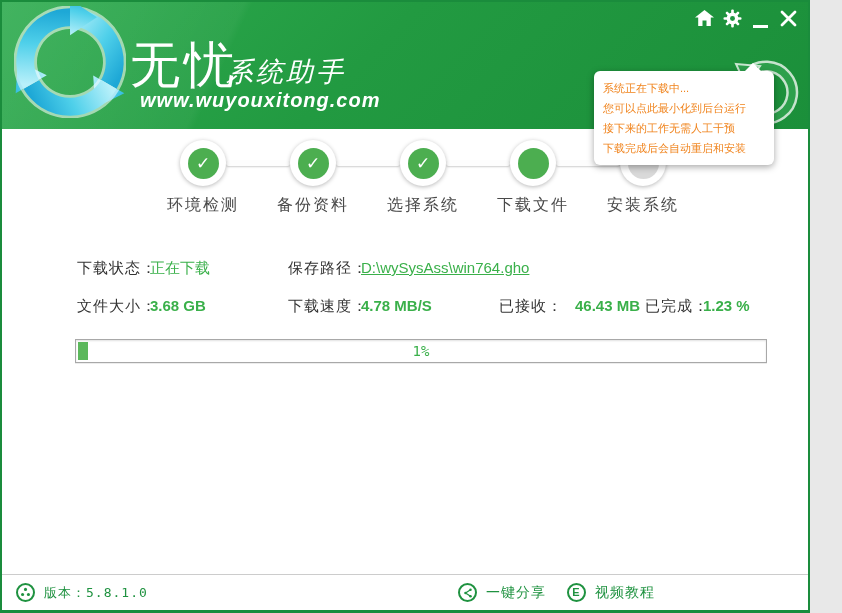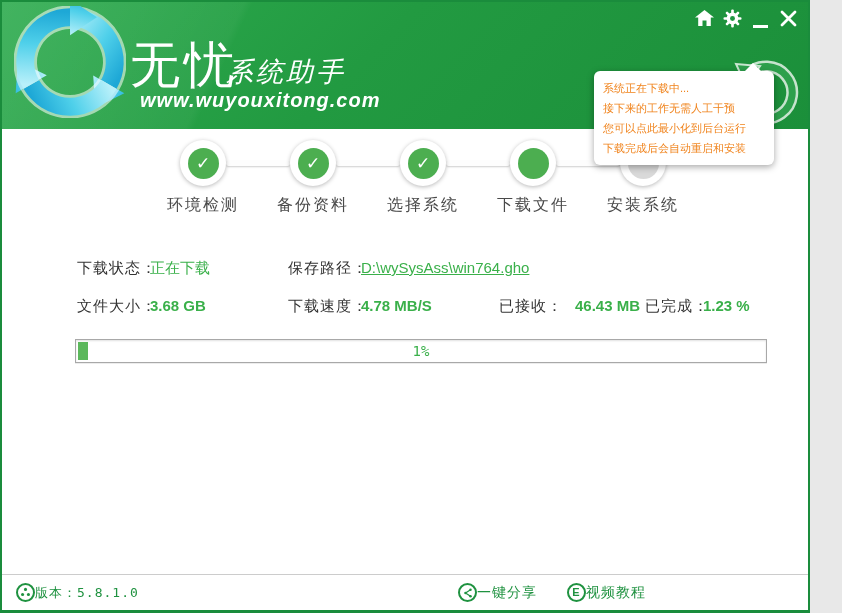--- a/index.html
+++ b/index.html
@@ -46,21 +46,21 @@
   .val-reg{font-weight:normal;}
   a.path-link{color:#3ab04a;text-decoration:underline;cursor:pointer;}
   
   .progress{position:absolute;left:73px;top:337px;width:692px;height:24px;box-sizing:border-box;
     background:#fff;border:1px solid #a8a8a8;box-shadow:inset 0 1px 2px rgba(0,0,0,.12),0 1px 0 #ececec;}
   .progress .fill{position:absolute;left:2px;top:2px;bottom:2px;background:#5cb85c;}
   .progress .ptext{position:absolute;left:0;right:0;top:0;bottom:0;text-align:center;line-height:22px;
     color:#3ab04a;font-size:14px;font-family:"DejaVu Sans Mono","Liberation Mono",monospace;}
   
   .footer{position:absolute;left:0;right:0;bottom:0;height:35px;background:#fff;border-top:1px solid #ccc;}
-  .footer-item{position:absolute;top:0;height:35px;display:flex;align-items:center;gap:0;
+  .footer-item{position:absolute;top:0;height:35px;display:flex;align-items:center;gap:9px;
     color:#1f9240;font-size:14px;letter-spacing:1px;white-space:nowrap;}
   .footer-item.clickable{cursor:pointer;}
   .icon-circle{width:19px;height:19px;border:2px solid #1f9240;border-radius:50%;box-sizing:border-box;
     display:flex;align-items:center;justify-content:center;flex:0 0 auto;}
   .ver-text{font-family:"DejaVu Sans Mono","Liberation Mono",monospace;font-size:13px;}
   .e-glyph{font-size:11px;font-weight:bold;color:#1f9240;line-height:1;}
 </style>
 </head>
 <body>
 
@@ -143,22 +143,22 @@
         <span>
           <svg width="17" height="17" viewBox="0 0 17 17">
               <path d="M2 2 L15 15 M15 2 L2 15" stroke="#fff" stroke-width="2.8" stroke-linecap="round"></path>
             </svg>
         </span>
       </div>
     </div>
 
     <div class="tooltip">
       <div>系统正在下载中...</div>
+      <div>您可以点此最小化到后台运行</div>
       <div>接下来的工作无需人工干预</div>
-      <div>您可以点此最小化到后台运行</div>
       <div>下载完成后会自动重启和安装</div>
     </div>
   </div>
 
   <div class="connector" style="left:224px"></div>
   <div class="connector" style="left:334px"></div>
   <div class="connector" style="left:444px"></div>
   <div class="connector" style="left:554px"></div>
 
   <div class="step" style="left:146px" data-state="done">

